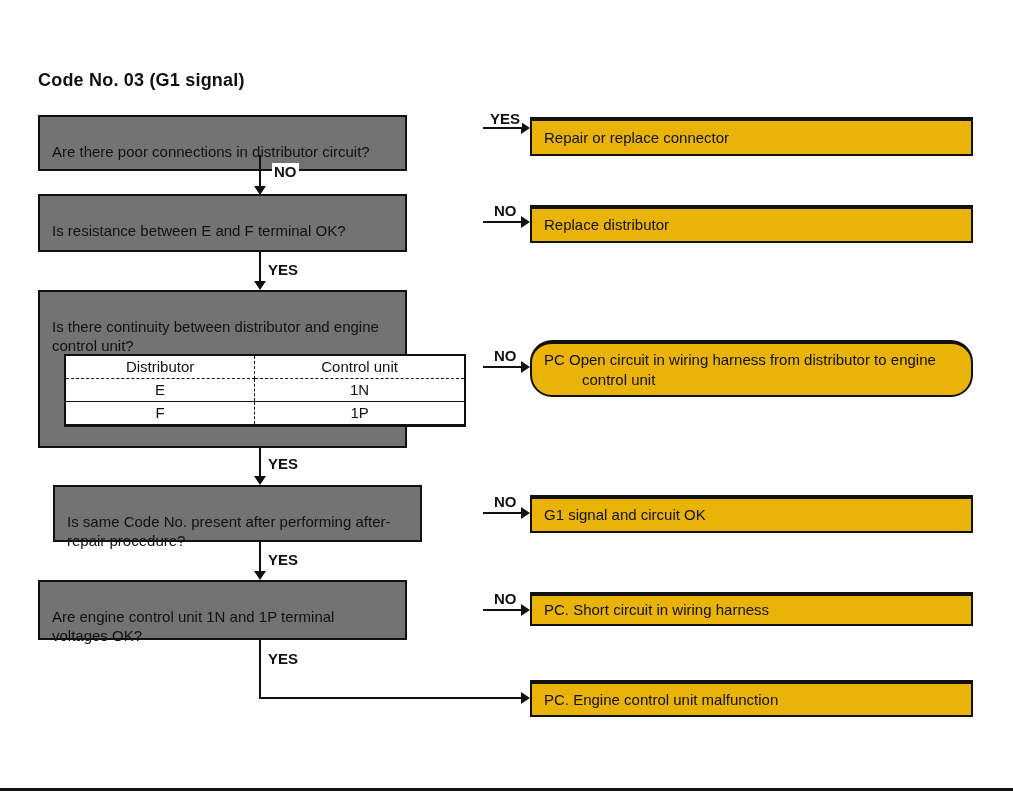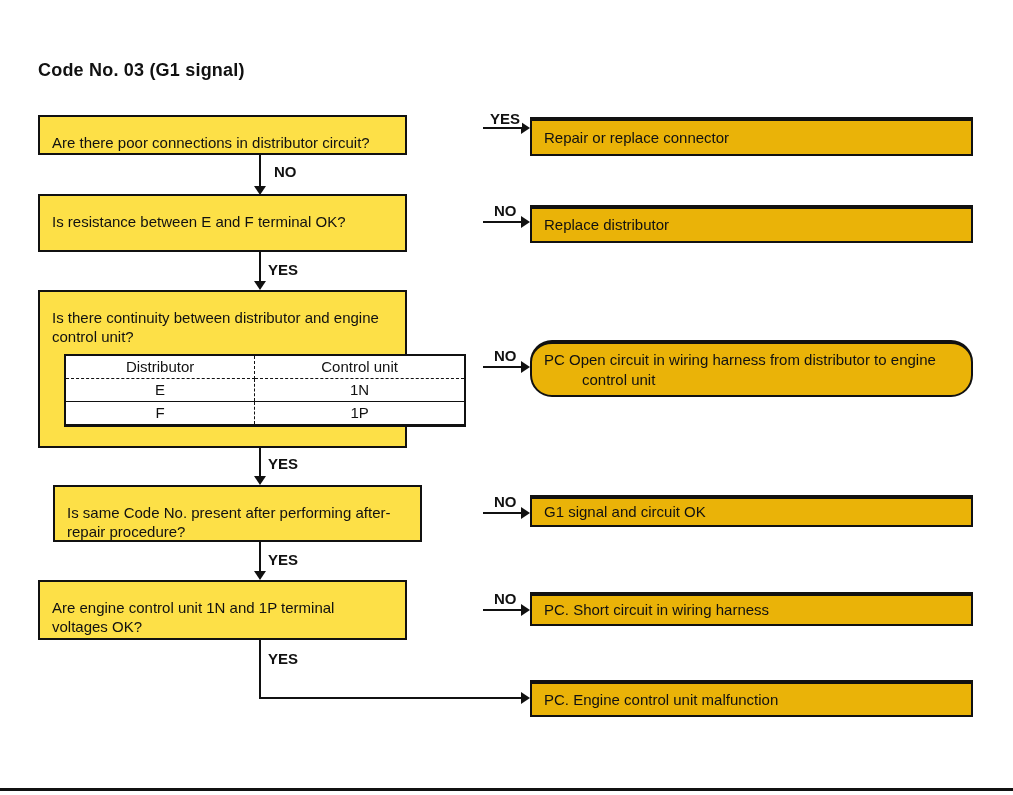--- a/index.html
+++ b/index.html
@@ -1,25 +1,25 @@
 <!DOCTYPE html>
 <html><head>
 <meta charset="utf-8">
 <style>
   html,body{margin:0;padding:0;background:#e8e8e8;}
   .stage{
     position:relative;width:1013px;height:795px;background:#ffffff;
     font-family:"Liberation Sans",sans-serif;color:#111;overflow:hidden;
     margin:0 auto;
   }
-  .hdr{position:absolute;top:60px;left:38px;right:40px;display:flex;justify-content:flex-start;gap:20px;}
+  .hdr{position:absolute;top:70px;left:38px;right:40px;display:flex;justify-content:flex-start;gap:20px;}
   .hdr .t{font-size:18px;font-weight:700;letter-spacing:.2px;}
   .qbox{
     position:absolute;left:38px;width:369px;border:2px solid #111;box-sizing:border-box;
-    padding:17px 12px;font-size:15px;line-height:1.25;background:#fde047;
+    padding:26px 12px;font-size:15px;line-height:1.25;background:#737373;
   }
   .rbox{
     position:absolute;left:530px;width:443px;border:2px solid #111;border-top-width:4px;
     box-sizing:border-box;display:flex;align-items:center;padding:4px 12px;
     font-size:15px;line-height:1.3;background:#eab308;
   }
   .hang{display:block;padding-left:38px;text-indent:-38px;}
   .hl{position:absolute;height:2px;background:#111;}
   .vl{position:absolute;width:2px;background:#111;}
   .ar{position:absolute;width:0;height:0;border-top:6px solid transparent;border-bottom:6px solid transparent;border-left:9px solid #111;}
@@ -100,21 +100,21 @@
   <div class="vl" style="left:259px;top:448px;height:29px;"></div>
   <div class="ad" style="left:254px;top:476px;"></div>
   <span class="lbl" style="left:266px;top:455px;">YES</span>
 
   <div class="qbox" style="top:485px;height:57px;margin-left:15px;">
     <span>Is same Code No. present after performing after-repair procedure?</span>
   </div>
   <div class="hl" style="left:483px;top:512px;width:40px;"></div>
   <div class="ar" style="left:521px;top:507px;"></div>
   <span class="lbl" style="left:492px;top:493px;">NO</span>
-  <div class="rbox" style="top:495px;height:32px;">
+  <div class="rbox" style="top:495px;height:38px;">
     <span>G1 signal and circuit OK</span>
   </div>
   <div class="vl" style="left:259px;top:542px;height:30px;"></div>
   <div class="ad" style="left:254px;top:571px;"></div>
   <span class="lbl" style="left:266px;top:551px;">YES</span>
 
   <div class="qbox" style="top:580px;height:60px;">
     <span>Are engine control unit 1N and 1P terminal voltages OK?</span>
   </div>
   <div class="hl" style="left:483px;top:609px;width:40px;"></div>

